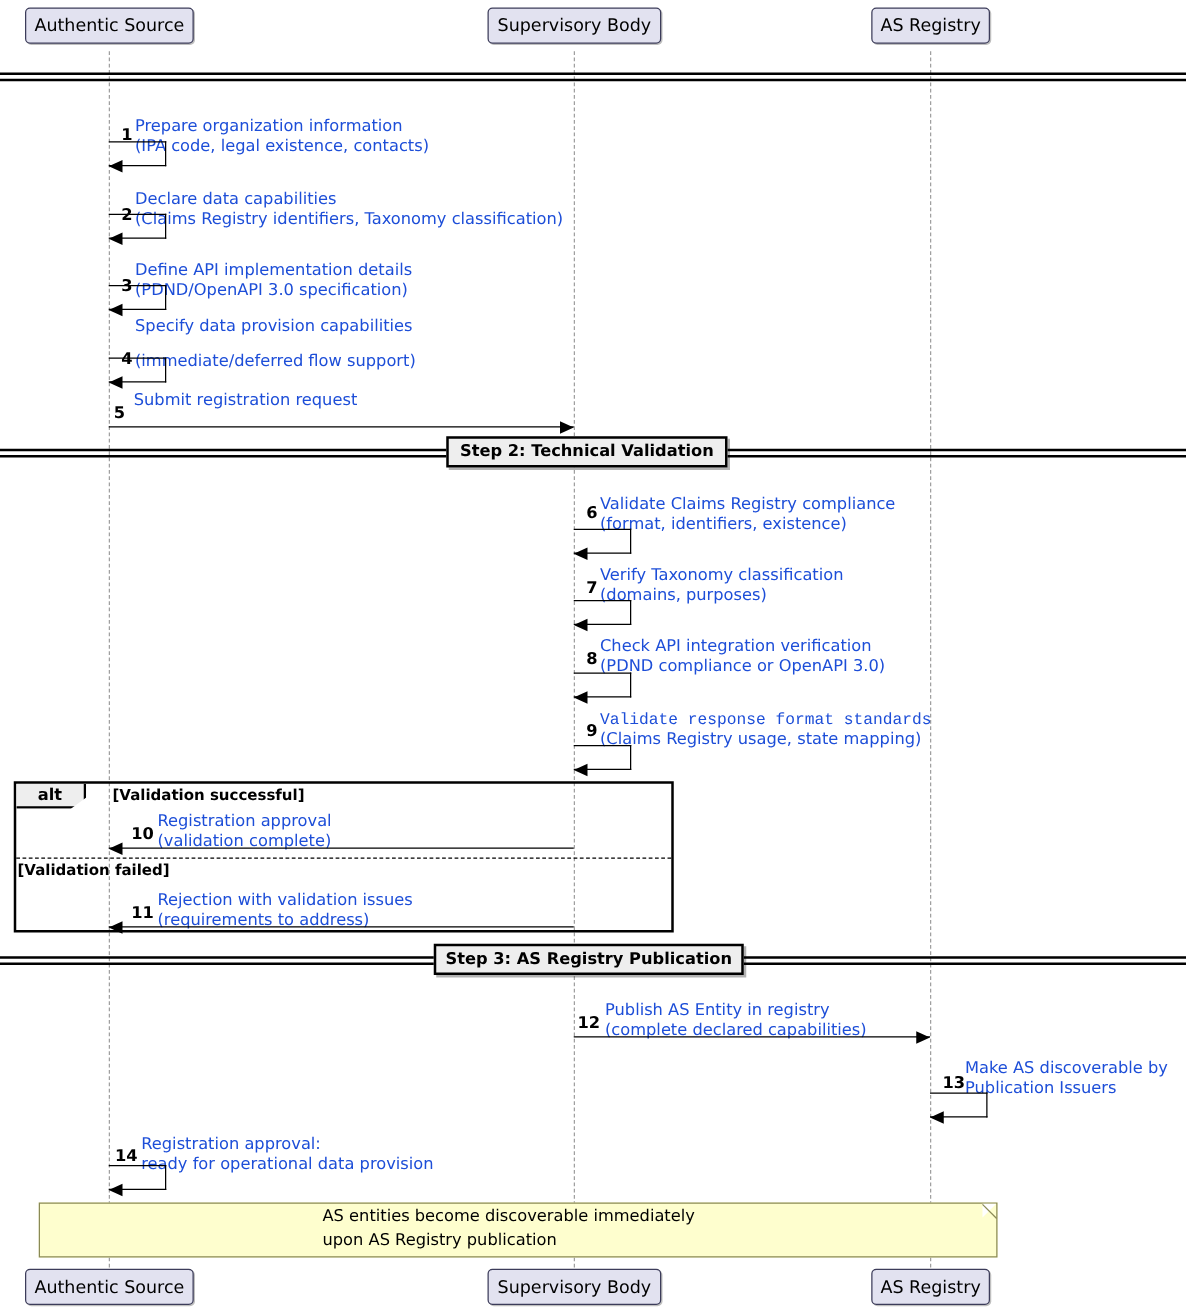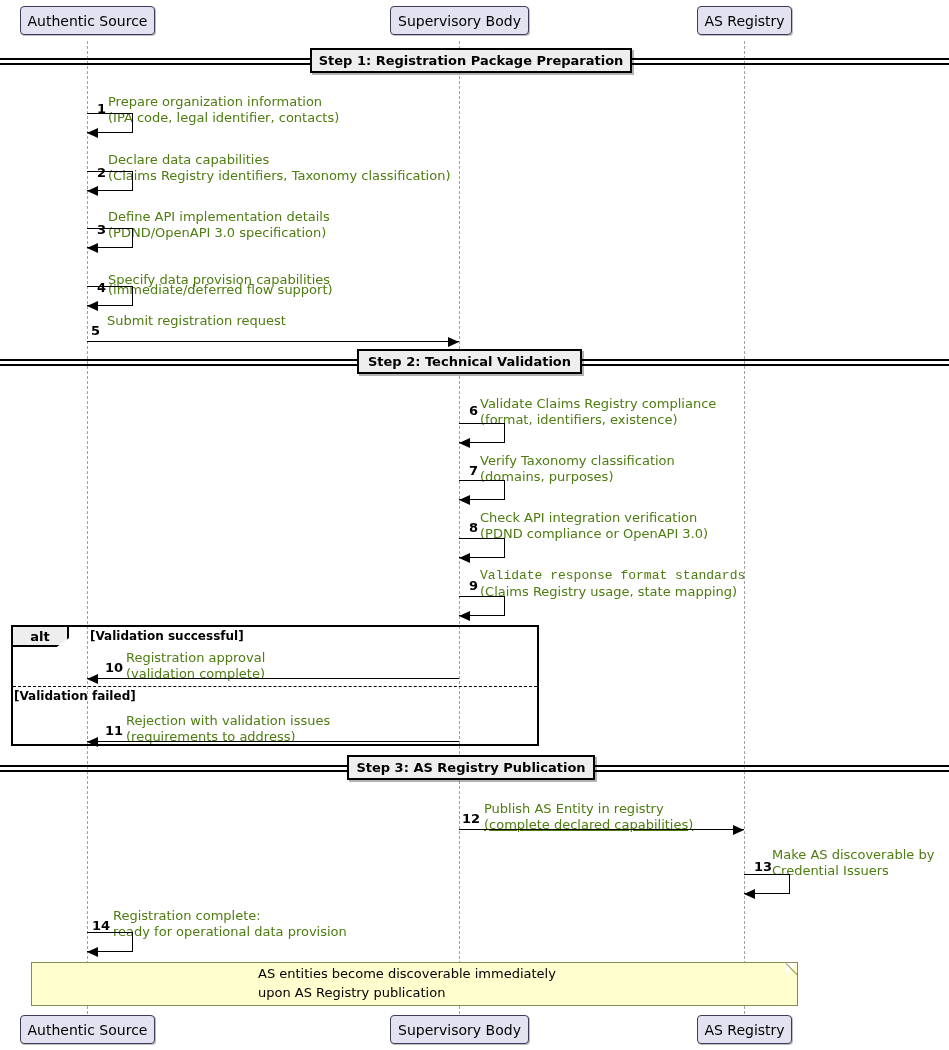--- a/index.html
+++ b/index.html
@@ -118,21 +118,21 @@
     font-size: 13px;
     font-weight: bold;
     color: #000000;
     line-height: 1;
     text-align: right;
     white-space: nowrap;
   }
   .msg-text {
     position: absolute;
     font-size: 13px;
-    color: #4d7c0f;
+    color: #1d4ed8;
     line-height: 15px;
     white-space: pre;
   }
 
   
   .alt-box {
     position: absolute;
     box-sizing: border-box;
     border: 2px solid #000000;
     background: transparent;
@@ -216,55 +216,52 @@
     <div class="participant" style="left: 20px; top: 6px; width: 135px; height: 29px;">
       <span>Authentic Source</span>
     </div>
     <div class="participant" style="left: 390px; top: 6px; width: 139px; height: 29px;">
       <span>Supervisory Body</span>
     </div>
     <div class="participant" style="left: 697px; top: 6px; width: 95px; height: 29px;">
       <span>AS Registry</span>
     </div>
     <div class="divider-lines" style="top: 58px;"></div>
-    <div class="divider-label" style="left: 310px; top: 48px; width: 322px; height: 25px;">
-      <span>Step 1: Registration Package Preparation</span>
-    </div>
     <div class="divider-lines" style="top: 359px;"></div>
     <div class="divider-label" style="left: 357px; top: 349px; width: 225px; height: 25px;">
       <span>Step 2: Technical Validation</span>
     </div>
     <div class="divider-lines" style="top: 765px;"></div>
     <div class="divider-label" style="left: 347px; top: 755px; width: 248px; height: 25px;">
       <span>Step 3: AS Registry Publication</span>
     </div>
     <div class="alt-box" style="left: 11px; top: 625px; width: 528px; height: 121px;"></div>
     <div class="alt-tab" style="left: 13px; top: 627px; width: 56px; height: 20px;">
       <span>alt</span>
     </div>
     <div class="alt-guard" style="left: 90px; top: 630px;">[Validation successful]</div>
     <div class="alt-divider" style="left: 13px; top: 686px; width: 524px;"></div>
     <div class="alt-guard" style="left: 14px; top: 690px;">[Validation failed]</div>
     <div class="msg-num" style="left: 97px; top: 102px;">1</div>
     <div class="msg-text" style="left: 108px; top: 94px;">Prepare organization information</div>
-    <div class="msg-text" style="left: 108px; top: 110px;">(IPA code, legal identifier, contacts)</div>
+    <div class="msg-text" style="left: 108px; top: 110px;">(IPA code, legal existence, contacts)</div>
     <div class="self-loop" style="left: 87px; top: 113px; width: 46px; height: 20px;"></div>
     <div class="arrowhead left" style="left: 87px; top: 128px;"></div>
     <div class="msg-num" style="left: 97px; top: 166px;">2</div>
     <div class="msg-text" style="left: 108px; top: 152px;">Declare data capabilities</div>
     <div class="msg-text" style="left: 108px; top: 168px;">(Claims Registry identifiers, Taxonomy classification)</div>
     <div class="self-loop" style="left: 87px; top: 171px; width: 46px; height: 20px;"></div>
     <div class="arrowhead left" style="left: 87px; top: 186px;"></div>
     <div class="msg-num" style="left: 97px; top: 223px;">3</div>
     <div class="msg-text" style="left: 108px; top: 209px;">Define API implementation details</div>
     <div class="msg-text" style="left: 108px; top: 225px;">(PDND/OpenAPI 3.0 specification)</div>
     <div class="self-loop" style="left: 87px; top: 228px; width: 46px; height: 20px;"></div>
     <div class="arrowhead left" style="left: 87px; top: 243px;"></div>
     <div class="msg-num" style="left: 97px; top: 281px;">4</div>
-    <div class="msg-text" style="left: 108px; top: 272px;">Specify data provision capabilities</div>
+    <div class="msg-text" style="left: 108px; top: 254px;">Specify data provision capabilities</div>
     <div class="msg-text" style="left: 108px; top: 282px;">(immediate/deferred flow support)</div>
     <div class="self-loop" style="left: 87px; top: 286px; width: 46px; height: 20px;"></div>
     <div class="arrowhead left" style="left: 87px; top: 301px;"></div>
     <div class="msg-num" style="left: 91px; top: 324px;">5</div>
     <div class="msg-text" style="left: 107px; top: 313px;">Submit registration request</div>
     <div class="msg-line" style="left: 87px; top: 341px; width: 372px;"></div>
     <div class="arrowhead right" style="left: 448px; top: 337px;"></div>
     <div class="msg-num" style="left: 469px; top: 404px;">6</div>
     <div class="msg-text" style="left: 480px; top: 396px;">Validate Claims Registry compliance</div>
     <div class="msg-text" style="left: 480px; top: 412px;">(format, identifiers, existence)</div>
@@ -290,30 +287,30 @@
     <div class="msg-text" style="left: 126px; top: 666px;">(validation complete)</div>
     <div class="msg-line" style="left: 87px; top: 678px; width: 372px;"></div>
     <div class="arrowhead left" style="left: 87px; top: 674px;"></div>
     <div class="msg-num" style="left: 105px; top: 724px;">11</div>
     <div class="msg-text" style="left: 126px; top: 713px;">Rejection with validation issues</div>
     <div class="msg-text" style="left: 126px; top: 729px;">(requirements to address)</div>
     <div class="msg-line" style="left: 87px; top: 741px; width: 372px;"></div>
     <div class="arrowhead left" style="left: 87px; top: 737px;"></div>
     <div class="msg-num" style="left: 462px; top: 812px;">12</div>
     <div class="msg-text" style="left: 484px; top: 801px;">Publish AS Entity in registry</div>
-    <div class="msg-text" style="left: 484px; top: 817px; text-decoration: underline;">(complete declared capabilities)</div>
+    <div class="msg-text" style="left: 484px; top: 817px;">(complete declared capabilities)</div>
     <div class="msg-line" style="left: 459px; top: 829px; width: 285px;"></div>
     <div class="arrowhead right" style="left: 733px; top: 825px;"></div>
     <div class="msg-num" style="left: 754px; top: 860px;">13</div>
     <div class="msg-text" style="left: 772px; top: 847px;">Make AS discoverable by</div>
-    <div class="msg-text" style="left: 772px; top: 863px;">Credential Issuers</div>
+    <div class="msg-text" style="left: 772px; top: 863px;">Publication Issuers</div>
     <div class="self-loop" style="left: 744px; top: 874px; width: 46px; height: 20px;"></div>
     <div class="arrowhead left" style="left: 744px; top: 889px;"></div>
     <div class="msg-num" style="left: 92px; top: 919px;">14</div>
-    <div class="msg-text" style="left: 113px; top: 908px;">Registration complete:</div>
+    <div class="msg-text" style="left: 113px; top: 908px;">Registration approval:</div>
     <div class="msg-text" style="left: 113px; top: 924px;">ready for operational data provision</div>
     <div class="self-loop" style="left: 87px; top: 932px; width: 46px; height: 20px;"></div>
     <div class="arrowhead left" style="left: 87px; top: 947px;"></div>
     <div class="note-box" style="left: 31px; top: 962px; width: 767px; height: 44px;"></div>
     <div class="note-fold" style="left: 786px; top: 963px;"></div>
     <div class="note-fold-line" style="left: 786px; top: 963px;"></div>
     <div class="note-text" style="left: 258px; top: 965px;">AS entities become discoverable immediately</div>
     <div class="note-text" style="left: 258px; top: 984px;">upon AS Registry publication</div>
     <div class="participant" style="left: 20px; top: 1015px; width: 135px; height: 29px;">
       <span>Authentic Source</span>

